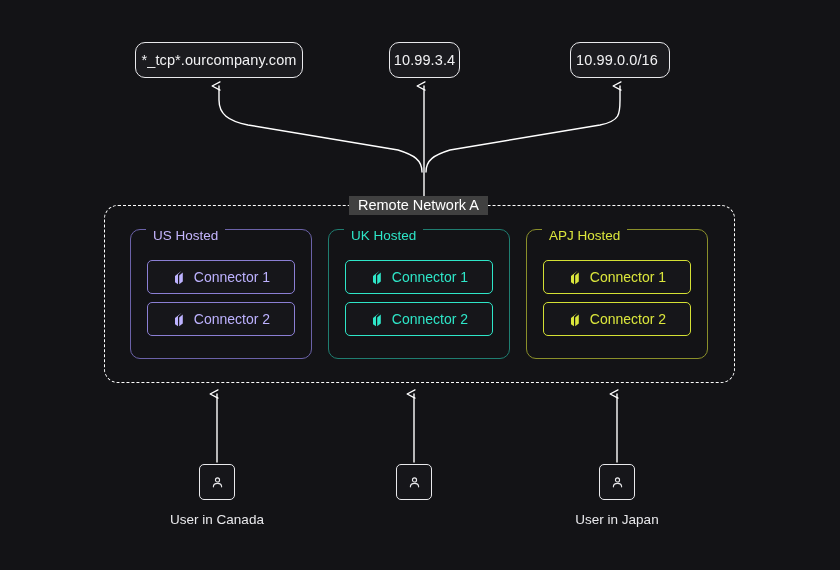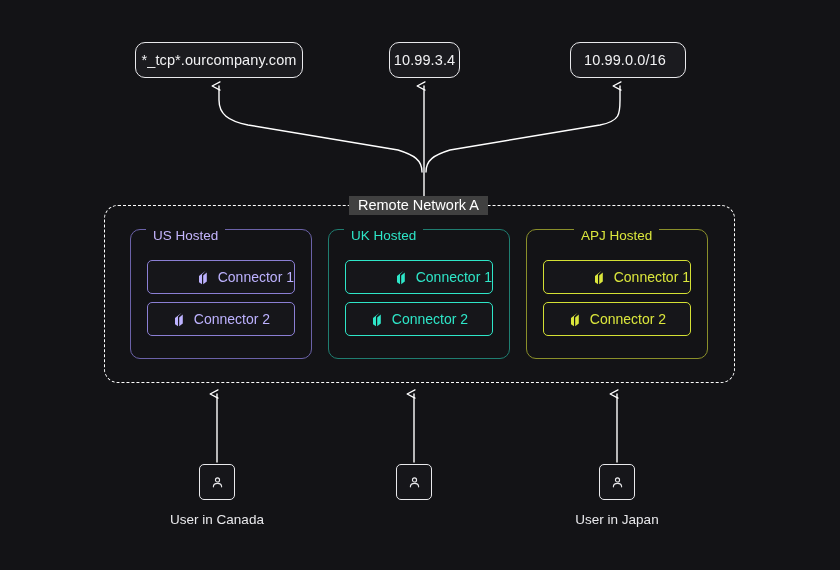--- a/index.html
+++ b/index.html
@@ -34,21 +34,21 @@
     font-size: 14.5px;
     letter-spacing: .1px;
     display: flex;
     align-items: center;
     justify-content: center;
     padding: 0 14px;
     white-space: nowrap;
   }
   #dest-0 { left: 135px; top: 42px; width: 168px; }
   #dest-1 { left: 389px; top: 42px; width: 71px;  }
-  #dest-2 { left: 570px; top: 42px; width: 116px; padding-left: 8px; }
+  #dest-2 { left: 570px; top: 42px; width: 100px; padding-left: 8px; }
 
   
   #remote-net {
     position: absolute;
     left: 104px;
     top: 205px;
     width: 631px;
     height: 178px;
     box-sizing: border-box;
     border: 1.5px dashed #ffffff;
@@ -88,21 +88,21 @@
     top: 227px;
     height: 17px;
     line-height: 17px;
     padding: 0 7px;
     background: #131316;
     font-size: 13.5px;
     white-space: nowrap;
   }
   #group-label-0 { left: 146px; color: #c4b5fd; }
   #group-label-1 { left: 344px; color: #2ee6c8; }
-  #group-label-2 { left: 542px; color: #dbe63c; margin-left: 32px; }
+  #group-label-2 { left: 542px; color: #dbe63c; }
 
   
   .connector {
     position: absolute;
     box-sizing: border-box;
     width: 148px;
     height: 34px;
     border: 1.3px solid;
     border-radius: 5px;
     background: #16161a;
@@ -111,21 +111,21 @@
     justify-content: center;
     gap: 9px;
     font-size: 14px;
     white-space: nowrap;
   }
   .connector .leaf { display: block; }
 
   .c-col-0 { left: 147px; }
   .c-col-1 { left: 345px; }
   .c-col-2 { left: 543px; }
-  .c-row-0 { top: 260px; justify-content: flex-end; }
+  .c-row-0 { top: 260px; }
   .c-row-1 { top: 302px; }
 
   .tone-purple { border-color: #8b7fd4; color: #bdb2ff; }
   .tone-teal   { border-color: #2ee6c8; color: #2ee6c8; }
   .tone-yellow { border-color: #d4e034; color: #dbe63c; }
 
   
   .user-node {
     position: absolute;
     box-sizing: border-box;

